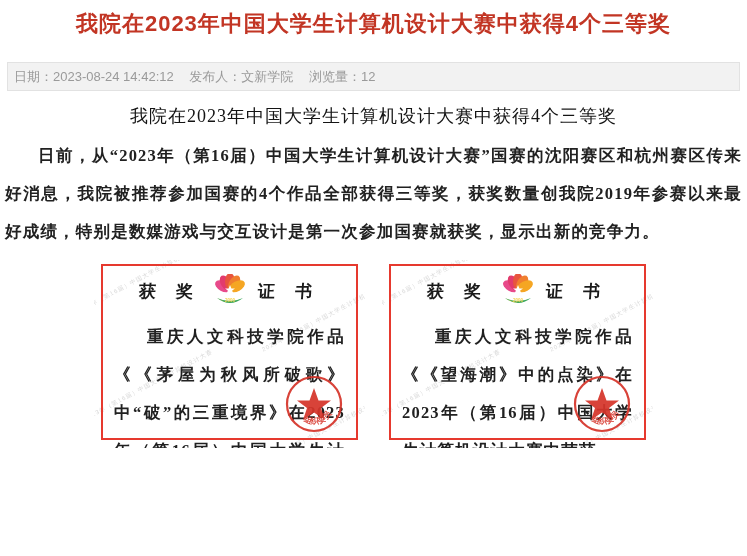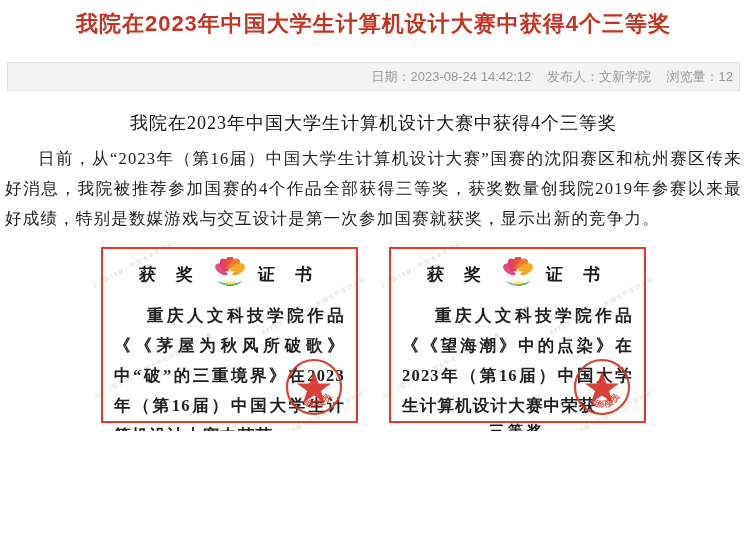--- a/index.html
+++ b/index.html
@@ -20,49 +20,50 @@
     padding-top:9px;
     text-align:center;
     font-size:22px;
     font-weight:bold;
     color:var(--title_red);
     letter-spacing:1px;
   }
 
   .meta-bar{
     width:733px;
-    margin:23px auto 7px;
+    margin:23px auto 0;
     height:29px;
     line-height:27px;
     background:var(--meta_bg);
     border:1px solid var(--meta_border);
-    text-align:right;
+    text-align:left;
     font-size:13px;
     color:var(--meta_text);
   }
   .meta-bar span{margin:0 6px;}
 
   .article{padding:13px 5px 0;}
   .article-title{
     font-family:"Liberation Serif","DejaVu Serif",serif;
     font-size:18px;
     font-weight:normal;
     color:#141414;
     text-align:center;
     margin-bottom:9px;
     letter-spacing:1px;
   }
   .article p{
     font-family:"Liberation Serif","DejaVu Serif",serif;
     font-size:16.5px;
-    line-height:30px;
+    line-height:38px;
     color:var(--body_text);
     text-align:justify;
     text-indent:33px;
     letter-spacing:1.2px;
+    font-weight:bold;
   }
 
   .cert-row{
     margin-top:9px;
     display:flex;
     justify-content:center;
     gap:17px;
   }
   .cert{
     position:relative;

